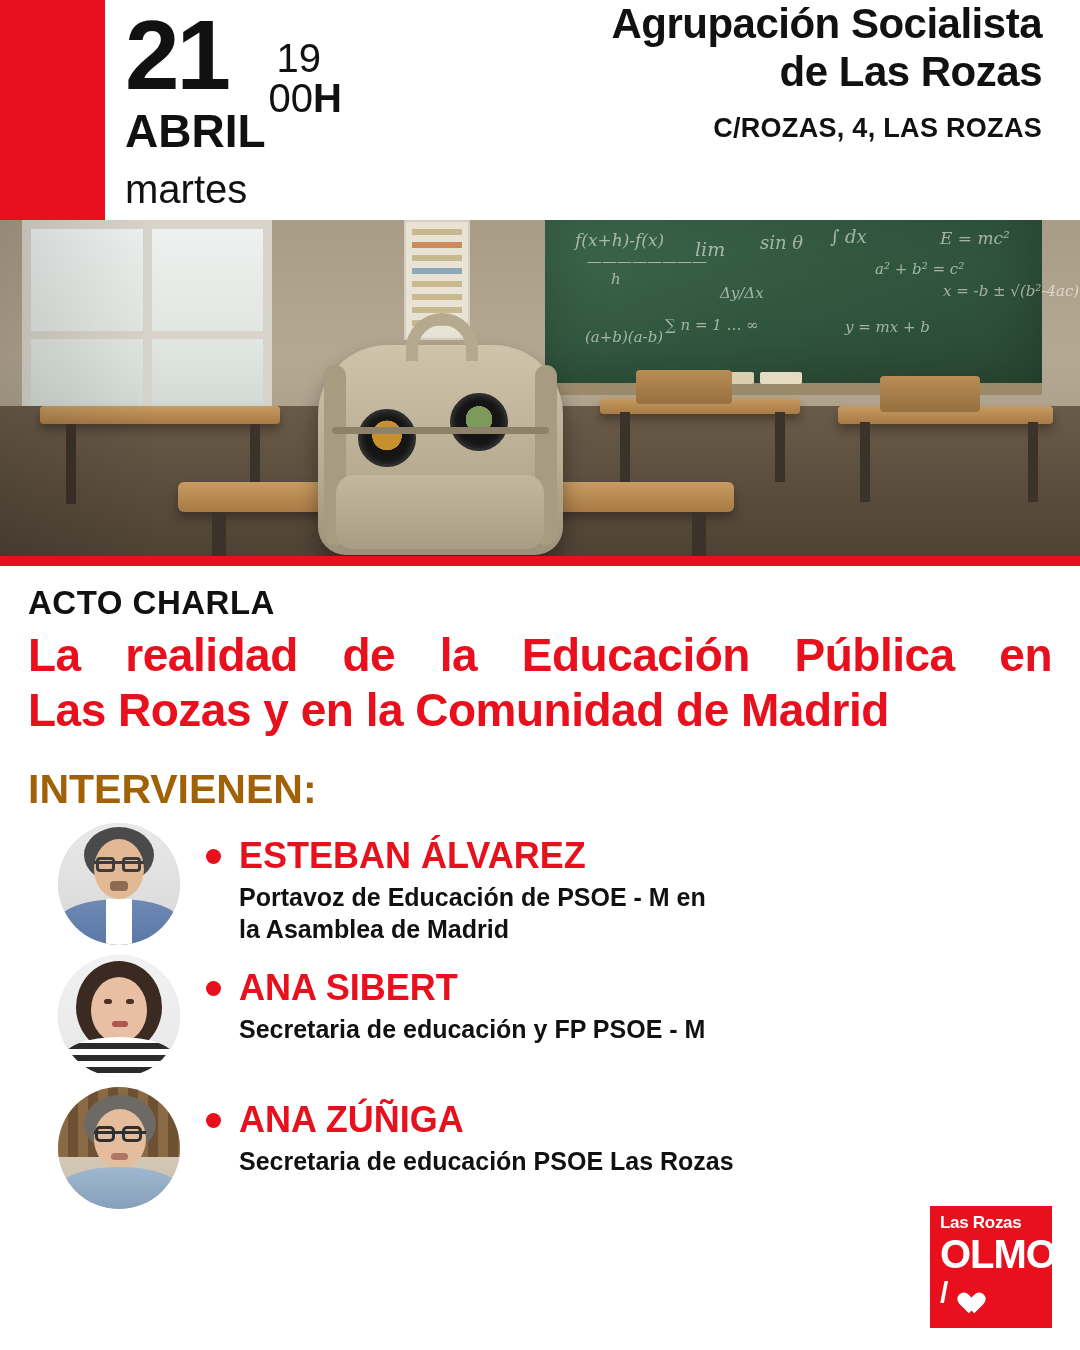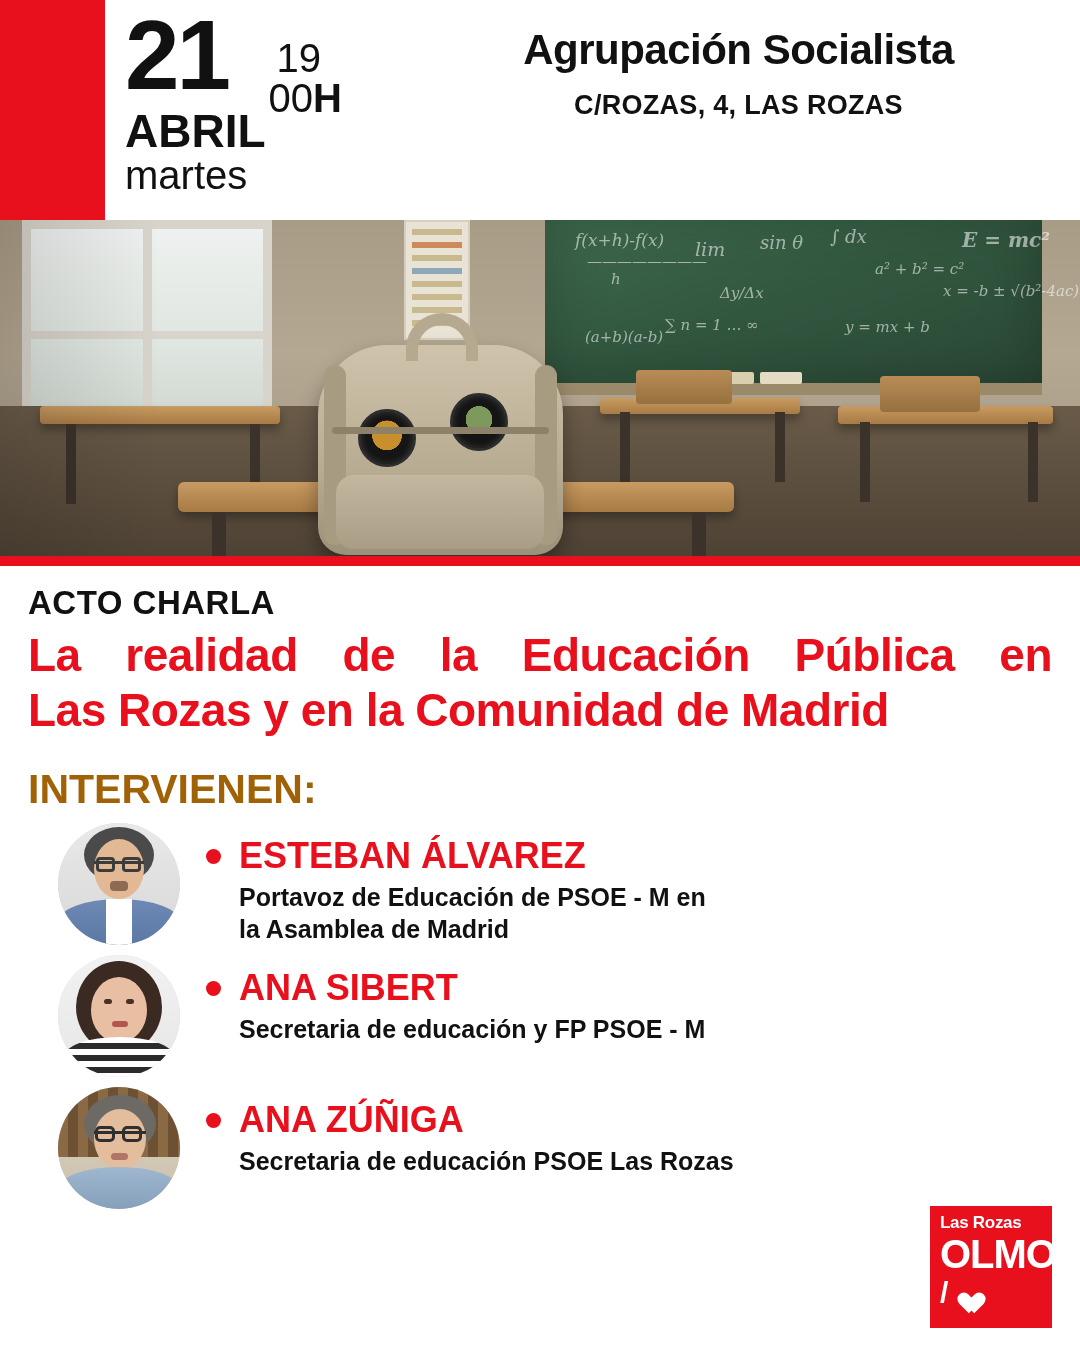--- a/index.html
+++ b/index.html
@@ -74,28 +74,27 @@
     color: #111111;
     letter-spacing: 0px;
     line-height: 0.85;
     margin-top: -6px;
     display: block;
   }
   .weekday {
     font-size: 40px;
     font-weight: 400;
     color: #111111;
-    margin-top: 2px;
+    margin-top: 16px;
     display: block;
   }
   .org-col {
     flex: 1 1 auto;
-    text-align: center;
+    text-align: right;
     padding-right: 38px;
-    padding-top: 26px;
   }
   .org-title {
     font-size: 42px;
     font-weight: 800;
     color: #111111;
     line-height: 1.15;
     letter-spacing: -0.5px;
   }
   .org-addr {
     font-size: 27px;
@@ -435,20 +434,21 @@
       <span class="time-hh">19</span>
       <span class="time-mm"><span>00</span><b>H</b></span>
     </span>
     <span class="month">ABRIL</span>
     <span class="weekday">martes</span>
   </div>
 
   <div class="org-col">
     <div class="org-title">
       <div>Agrupación Socialista</div>
+      <div>de Las Rozas</div>
     </div>
     <div class="org-addr">C/ROZAS, 4, LAS ROZAS</div>
   </div>
 </div>
 
 <div class="photo-band">
   <div class="cls-room">
     <div class="wall"></div>
 
     <div class="window"></div>
@@ -467,21 +467,21 @@
 
     <div class="board">
       <span class="chalk" style="left:30px;  top:22px;  font-size:17px;">f(x+h)-f(x)</span>
       <span class="chalk" style="left:42px;  top:44px;">————————</span>
       <span class="chalk" style="left:66px;  top:62px;">h</span>
       <span class="chalk" style="left:150px; top:30px; font-size:19px;">lim</span>
       <span class="chalk" style="left:175px; top:76px;">Δy/Δx</span>
       <span class="chalk" style="left:215px; top:24px; font-size:18px;">sin θ</span>
       <span class="chalk" style="left:285px; top:18px; font-size:18px;">∫ dx</span>
       <span class="chalk" style="left:330px; top:52px;">a² + b² = c²</span>
-      <span class="chalk" style="left:417px; top:20px; font-size:20px;font-weight:bold;">E = mc²</span>
+      <span class="chalk" style="left:395px; top:20px; font-size:17px;">E = mc²</span>
       <span class="chalk" style="left:398px; top:74px;">x = -b ± √(b²-4ac)</span>
       <span class="chalk" style="left:120px; top:108px;">∑ n = 1 … ∞</span>
       <span class="chalk" style="left:300px; top:110px;">y = mx + b</span>
       <span class="chalk" style="left:40px;  top:120px;">(a+b)(a-b)</span>
     </div>
     <div class="eraser"></div>
     <div class="eraser2"></div>
 
     <div class="floor"></div>
 

